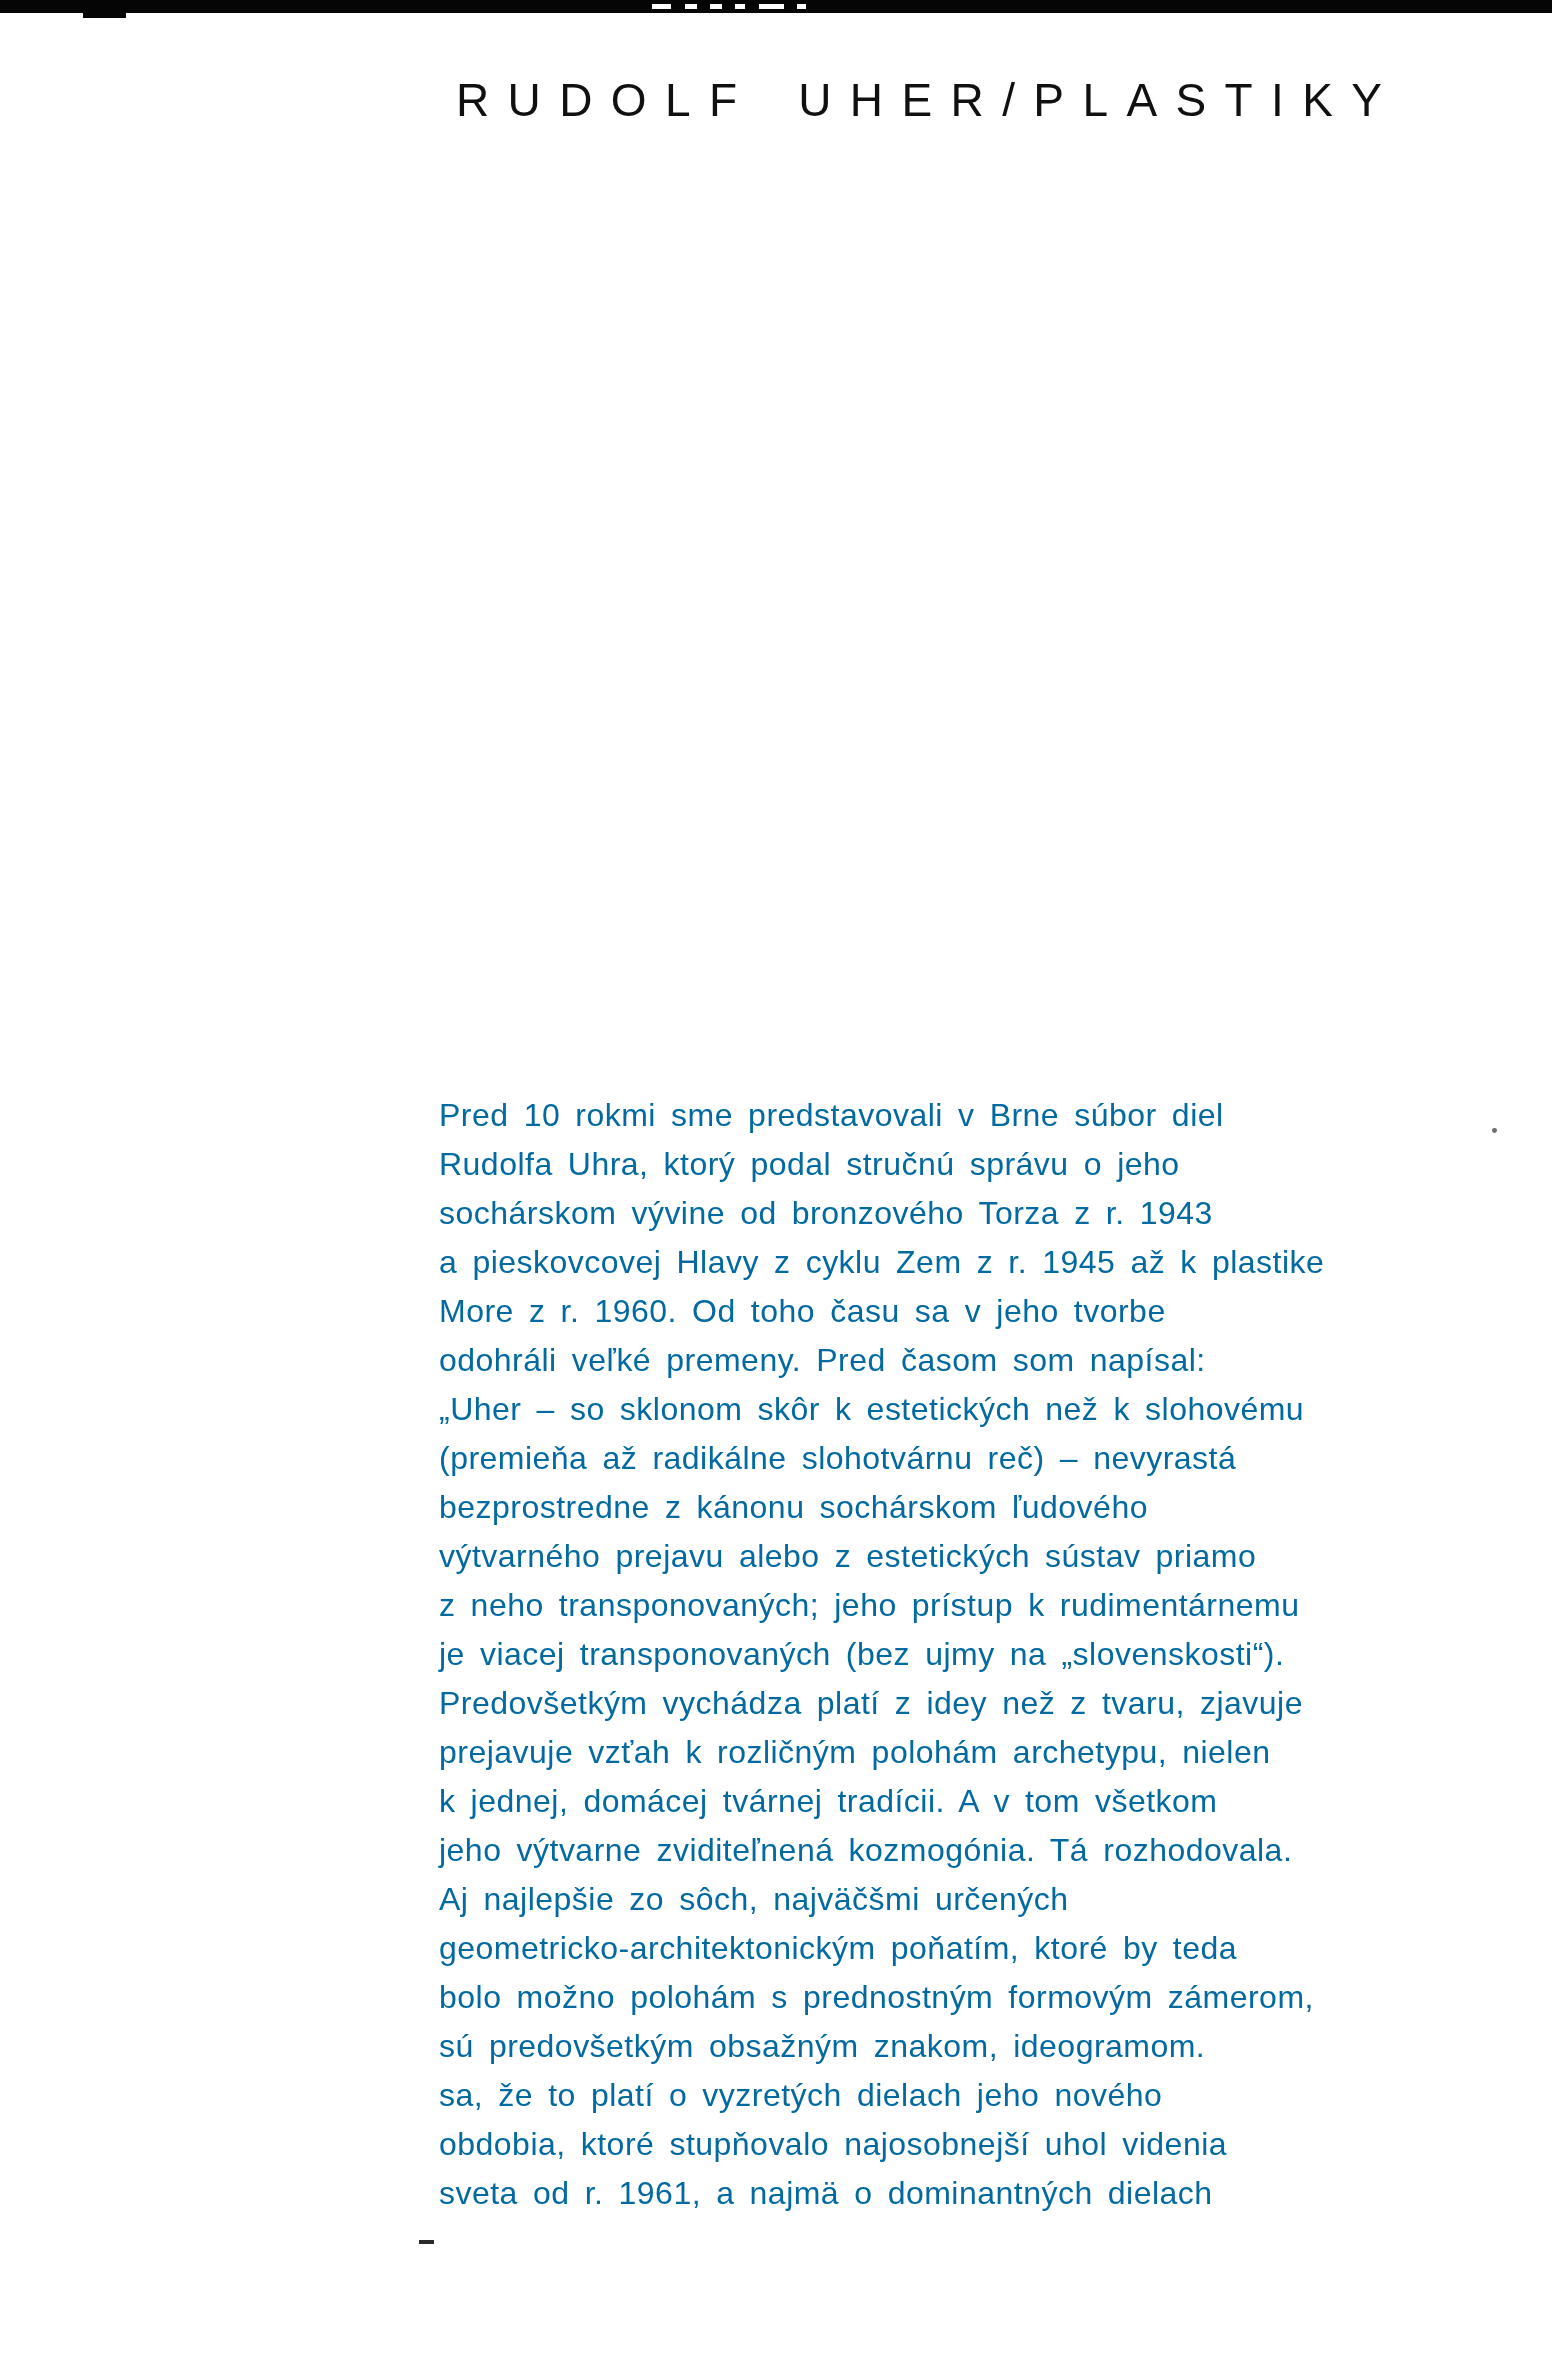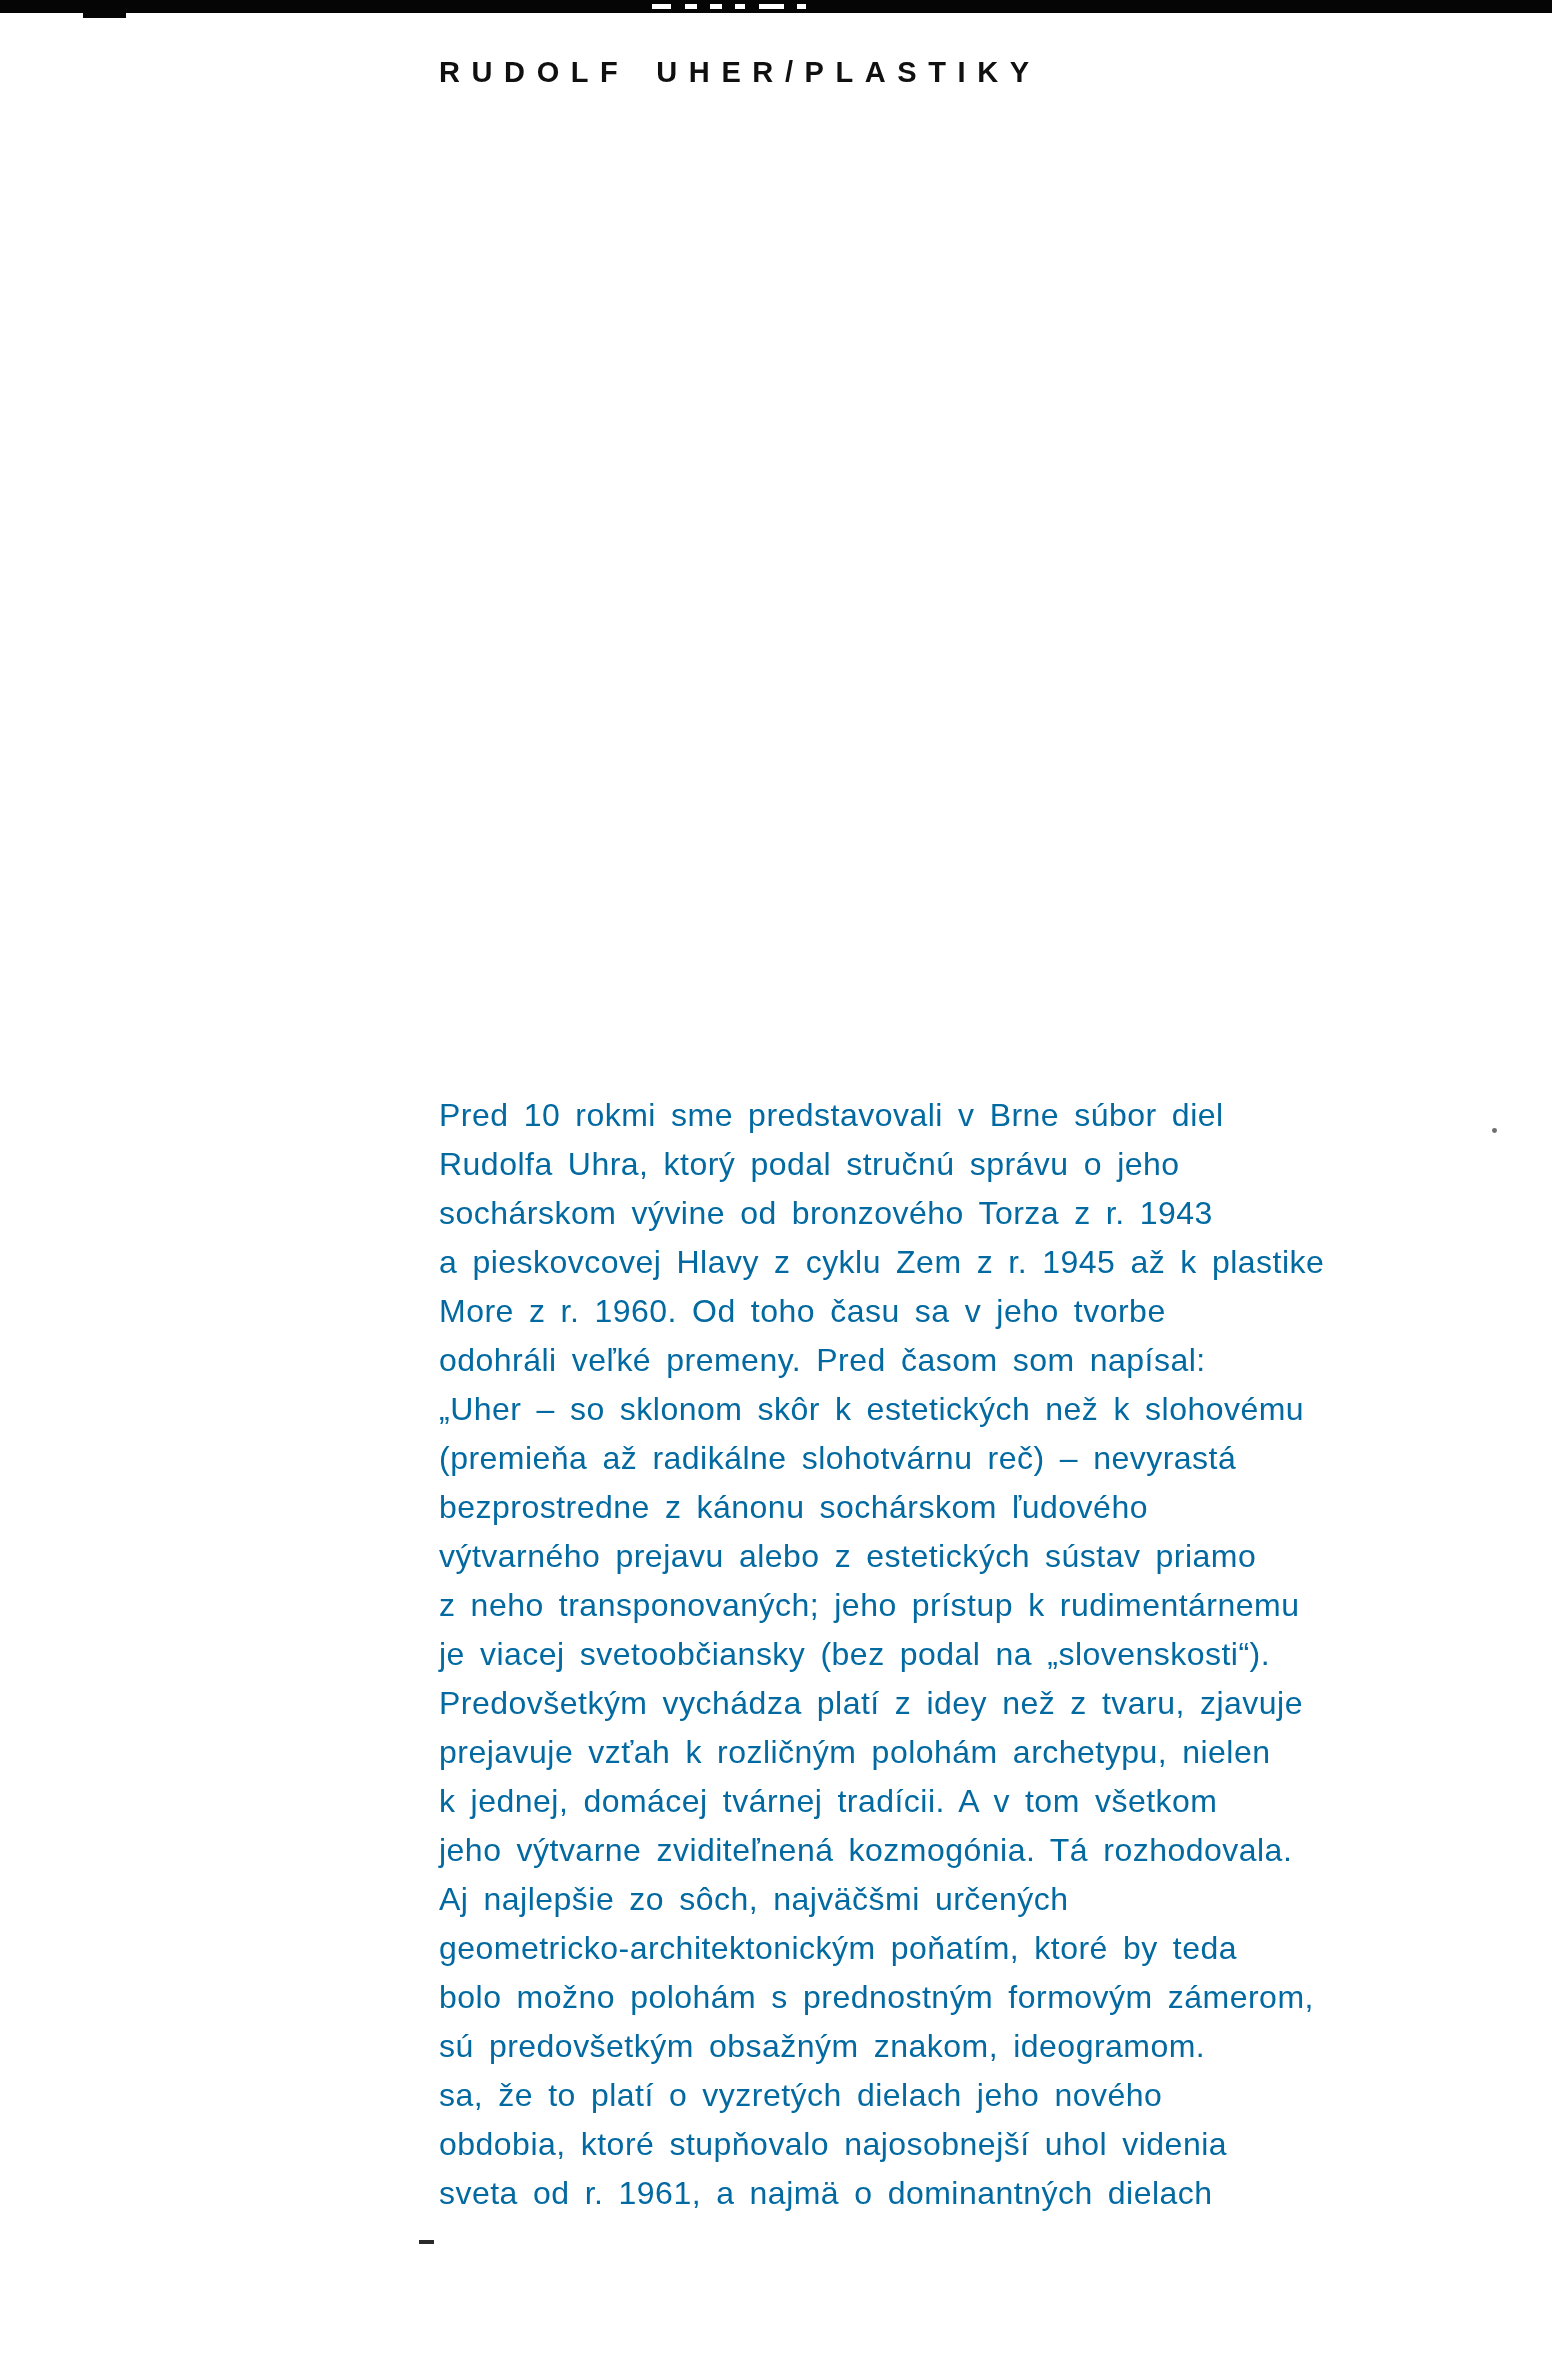--- a/index.html
+++ b/index.html
@@ -41,23 +41,23 @@
     top: 12.6px;
     left: 83px;
     width: 43px;
     height: 5.8px;
     background: #050505;
   }
   .page-title {
     position: absolute;
     left: 439px;
     top: 56px;
-    margin: 0;
-    font-size: 29px;
-    font-weight: bold;
+    margin: 17px;
+    font-size: 46px;
+    font-weight: normal;
     letter-spacing: 0.40em;
     word-spacing: 0.25em;
     color: #101010;
     white-space: nowrap;
   }
   .text-block {
     position: absolute;
     left: 439px;
     top: 1091px;
     width: 1029px;
@@ -113,21 +113,21 @@
       <div class="line">Rudolfa Uhra, ktorý podal stručnú správu o jeho</div>
       <div class="line">sochárskom vývine od bronzového Torza z r. 1943</div>
       <div class="line">a pieskovcovej Hlavy z cyklu Zem z r. 1945 až k plastike</div>
       <div class="line">More z r. 1960. Od toho času sa v jeho tvorbe</div>
       <div class="line">odohráli veľké premeny. Pred časom som napísal:</div>
       <div class="line">„Uher – so sklonom skôr k estetických než k slohovému</div>
       <div class="line">(premieňa až radikálne slohotvárnu reč) – nevyrastá</div>
       <div class="line">bezprostredne z kánonu sochárskom ľudového</div>
       <div class="line">výtvarného prejavu alebo z estetických sústav priamo</div>
       <div class="line">z neho transponovaných; jeho prístup k rudimentárnemu</div>
-      <div class="line">je viacej svetoobčiansky (bez podal na „slovenskosti“).</div>
+      <div class="line">je viacej transponovaných (bez ujmy na „slovenskosti“).</div>
       <div class="line">Predovšetkým vychádza platí z idey než z tvaru, zjavuje</div>
       <div class="line">prejavuje vzťah k rozličným polohám archetypu, nielen</div>
       <div class="line">k jednej, domácej tvárnej tradícii. A v tom všetkom</div>
       <div class="line">jeho výtvarne zviditeľnená kozmogónia. Tá rozhodovala.</div>
       <div class="line">Aj najlepšie zo sôch, najväčšmi určených</div>
       <div class="line">geometricko-architektonickým poňatím, ktoré by teda</div>
       <div class="line">bolo možno polohám s prednostným formovým zámerom,</div>
       <div class="line">sú predovšetkým obsažným znakom, ideogramom.</div>
       <div class="line">sa, že to platí o vyzretých dielach jeho nového</div>
       <div class="line">obdobia, ktoré stupňovalo najosobnejší uhol videnia</div>

